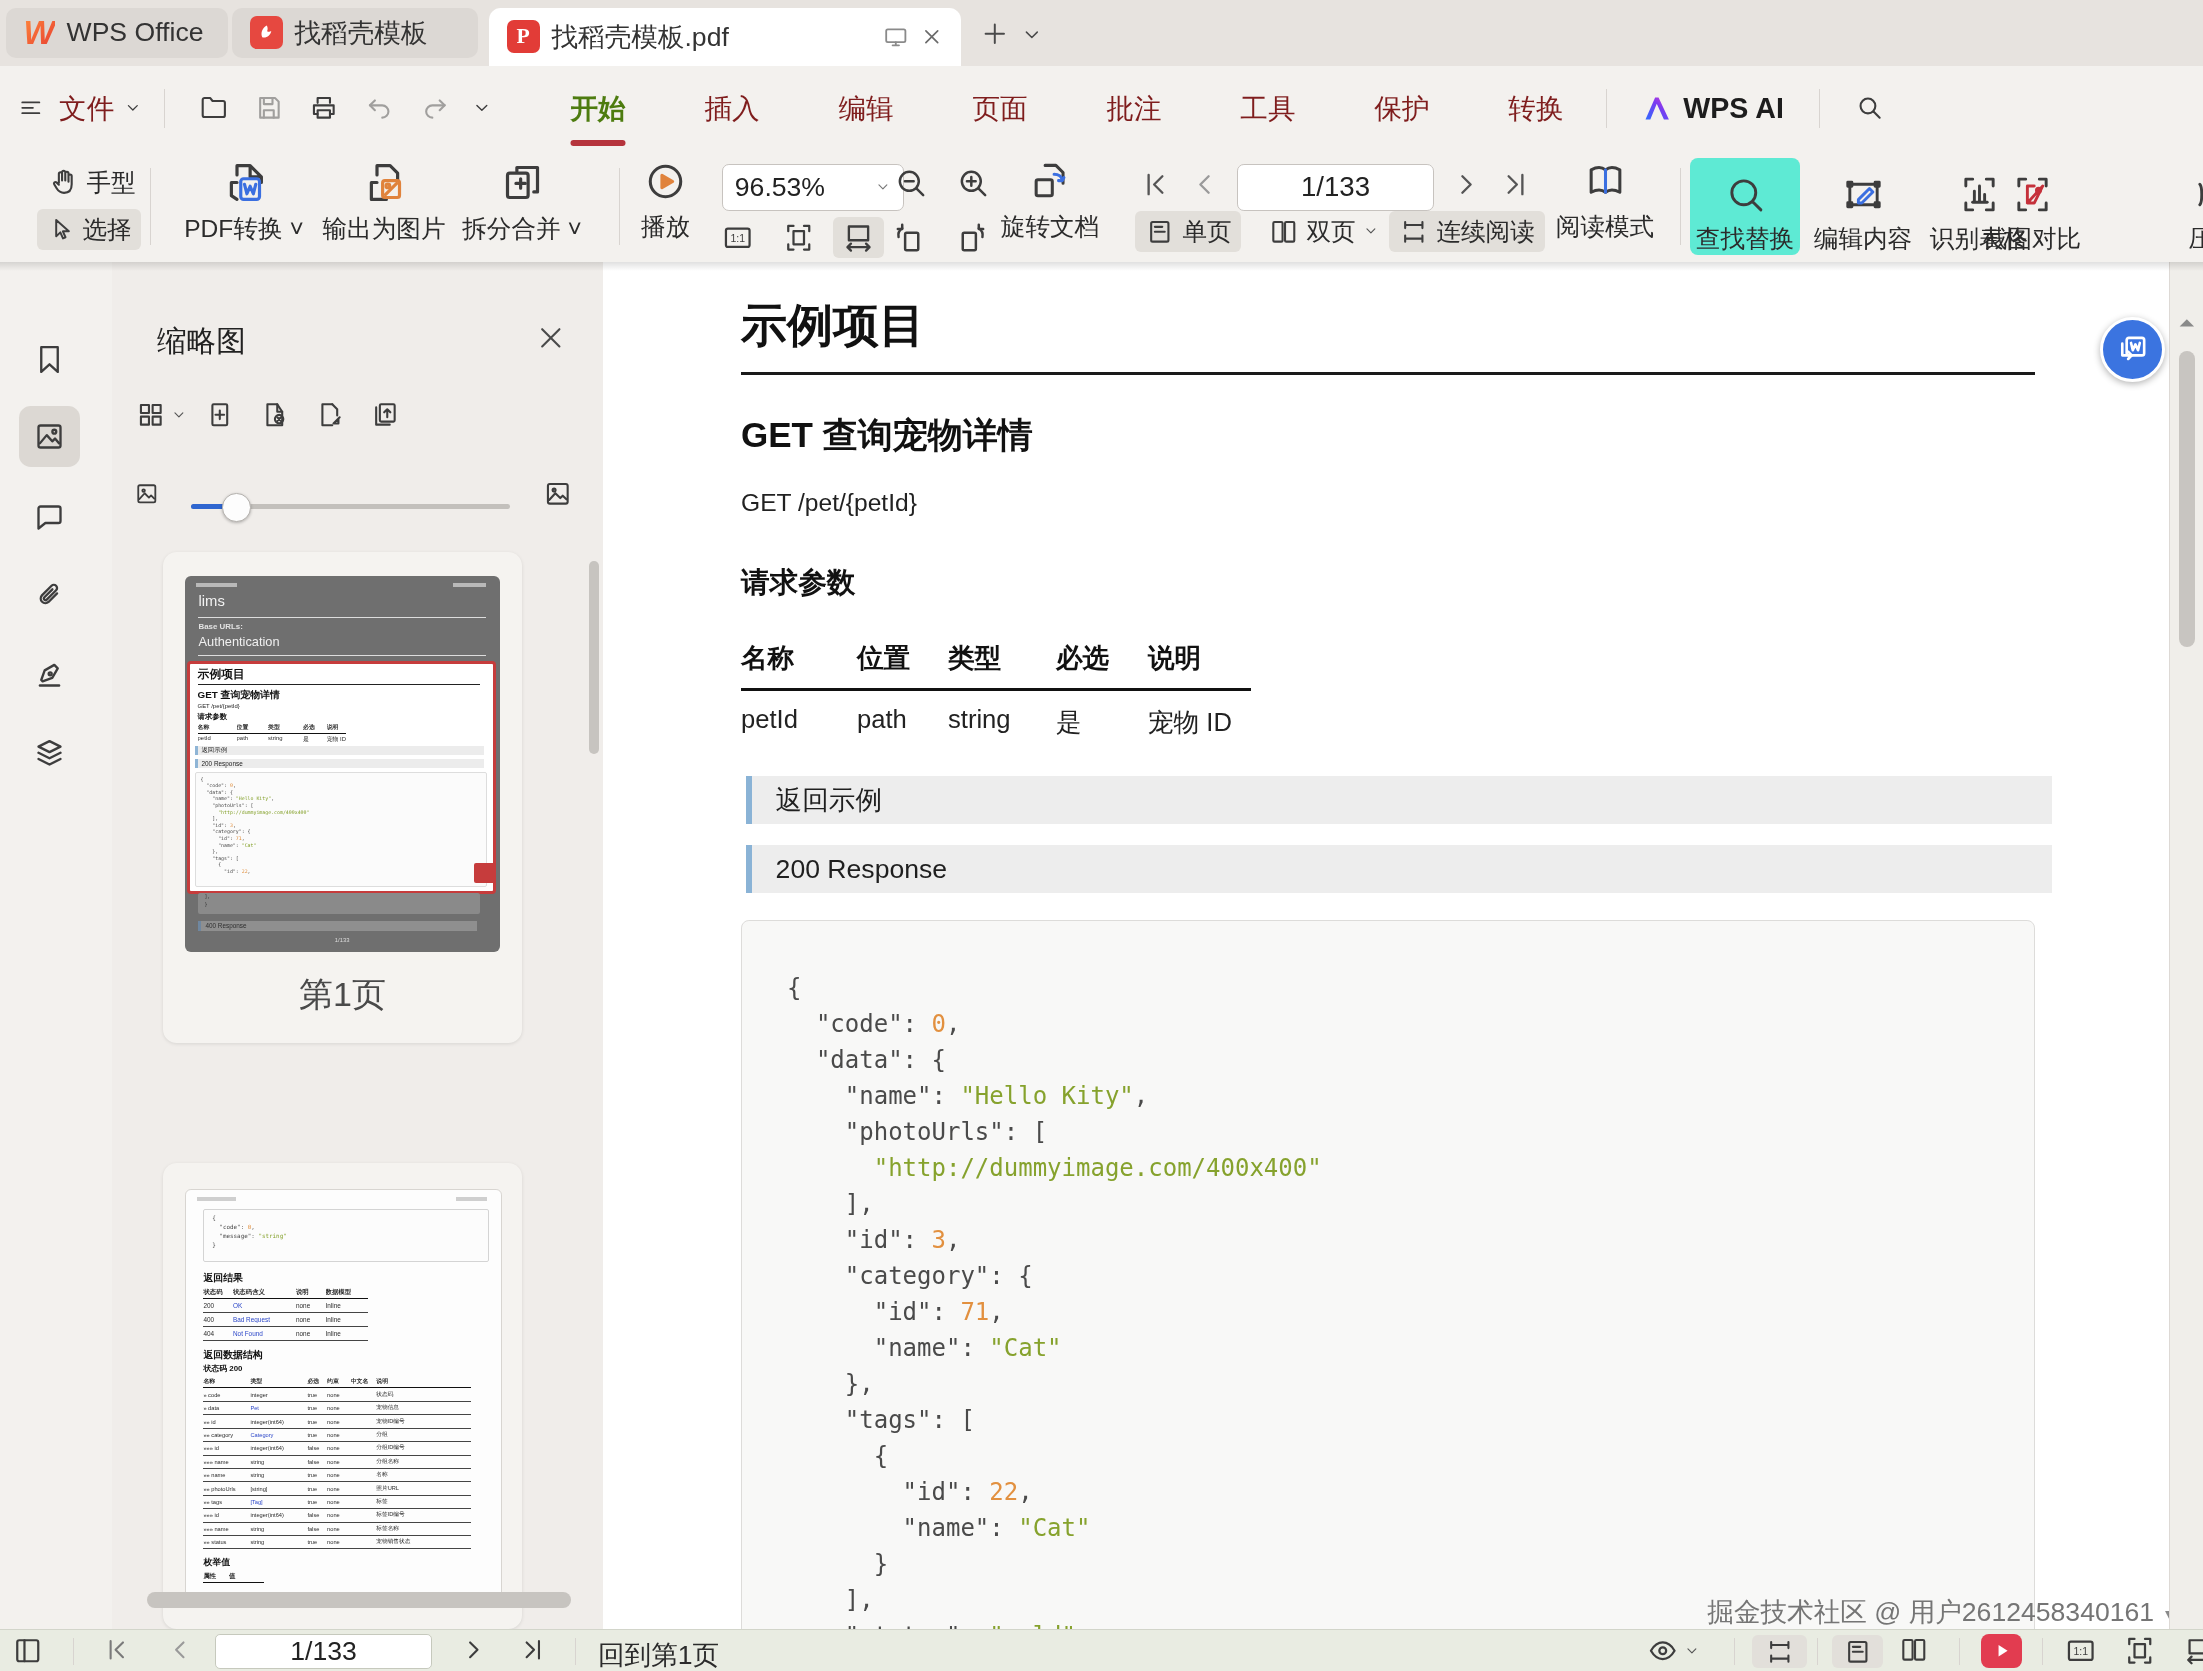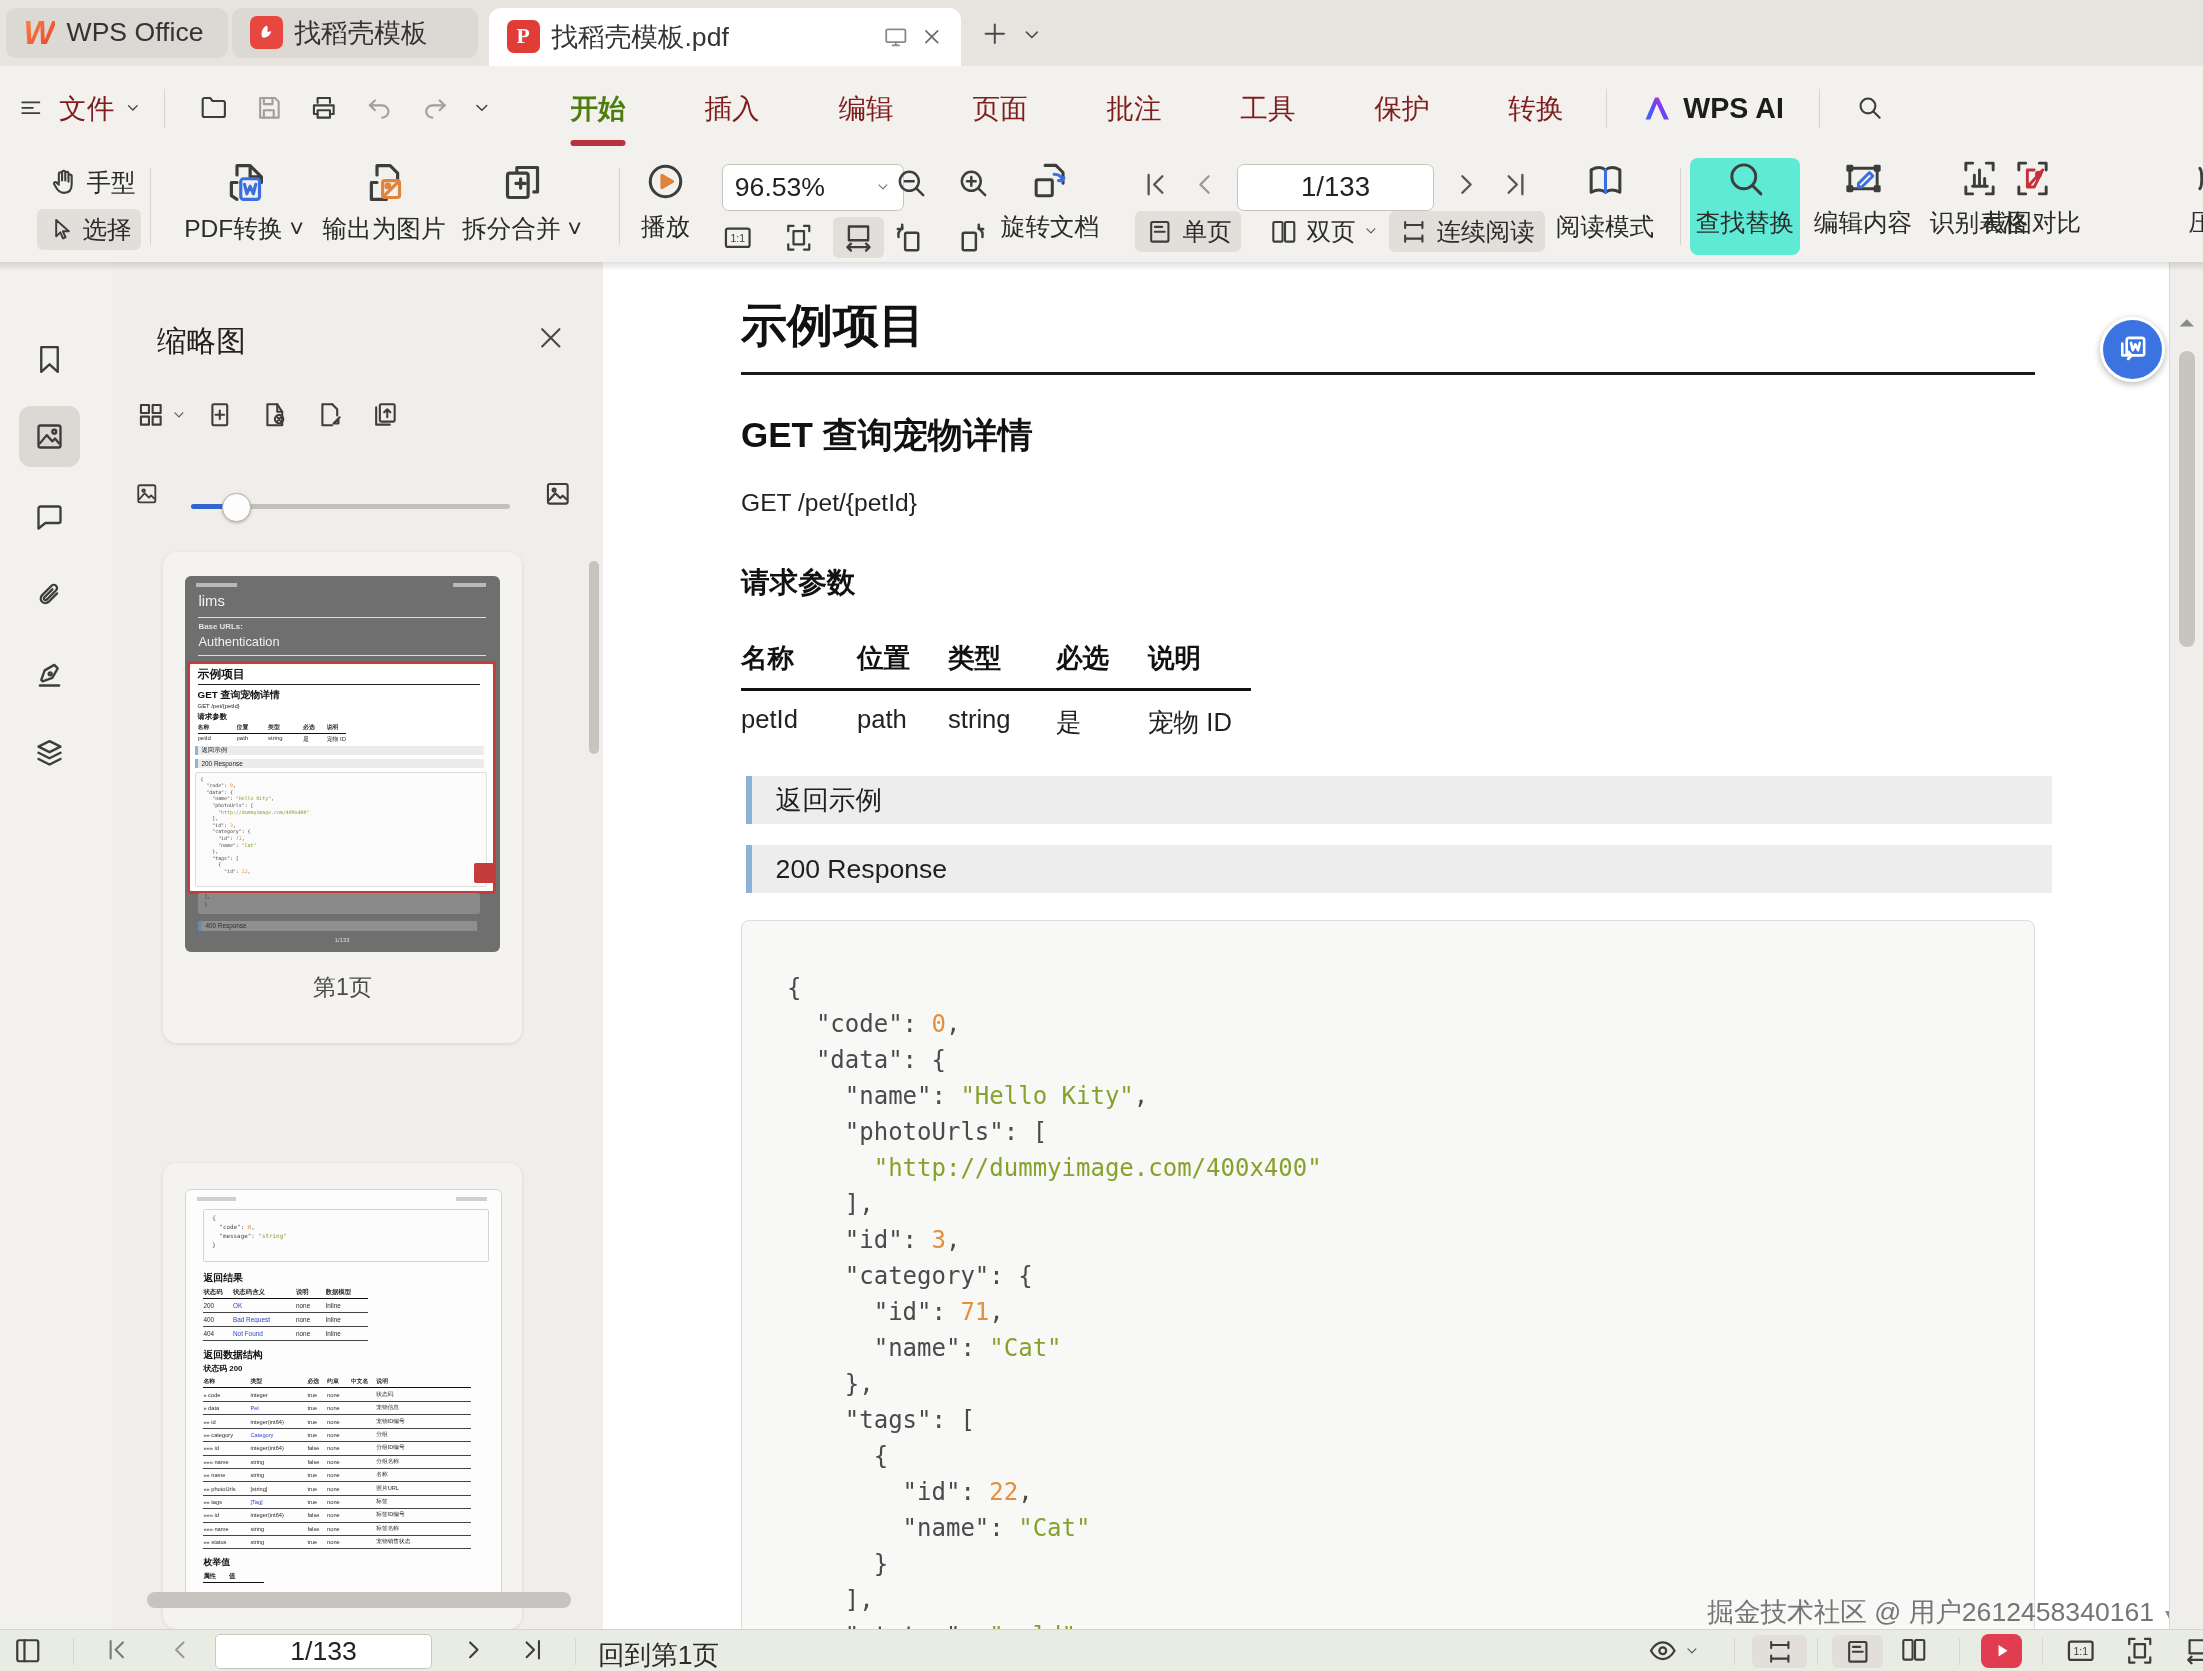--- a/index.html
+++ b/index.html
@@ -17,21 +17,21 @@
   .sqicon{width:33px;height:33px;border-radius:6.9px;display:flex;align-items:center;justify-content:center;}
   
   .menubar{left:0;top:66px;width:2204px;height:84px;background:#f3f1ee;display:flex;align-items:center;}
   .menu-item{font-size:27.6px;color:#7f1d1d;padding:0 9.9px;position:relative;}
   .menu-item.active{color:#4d7c0f;font-weight:700;}
   .menu-item.active::after{content:"";position:absolute;left:50%;transform:translateX(-50%);bottom:-19.7px;width:55px;height:5.9px;border-radius:3px;background:#b5343c;}
   .vsep{width:1px;background:#d8d4d0;}
   
   .toolbar{left:0;top:150px;width:2204px;height:112px;background:#f3f1ee;border-bottom:1px solid #d6d2ce;}
   .lbl{font-size:24.6px;color:#2b2b2b;white-space:nowrap;}
-  .vbtn{position:absolute;display:flex;flex-direction:column;align-items:center;justify-content:flex-start;gap:6.9px;}
+  .vbtn{position:absolute;display:flex;flex-direction:column;align-items:center;justify-content:flex-end;gap:6.9px;}
   .hl{background:#5eead4;border-radius:7.9px;}
   .hl2{background:#e2dfda;border-radius:5.9px;}
   .smallbtn{position:absolute;display:flex;align-items:center;gap:7.9px;padding:3.9px 9.9px;font-size:24.6px;}
   .zoombox{position:absolute;width:156px;height:45px;background:#fff;border:1px solid #c7c3bf;border-radius:6.9px;
      display:flex;align-items:center;justify-content:space-between;padding:0 11.8px;font-size:26.6px;color:#222;}
   .pagebox{position:absolute;width:195px;height:45px;background:#fff;border:1px solid #c7c3bf;border-radius:6.9px;
      display:flex;align-items:center;justify-content:center;font-size:27.6px;color:#222;}
   
   .rail{left:0;top:262px;width:112px;height:1367px;background:#f3f1ee;border-right:1px solid #e0dcd8;}
   .rail-btn{position:absolute;left:18.7px;width:61px;height:61px;display:flex;align-items:center;justify-content:center;border-radius:11.8px;}
@@ -39,21 +39,21 @@
   
   .panel{left:112px;top:262px;width:491px;height:1367px;background:#f0edea;border-right:1px solid #dcd8d4;overflow:hidden;}
   .panel-title{position:absolute;left:45px;top:59px;font-size:29.6px;color:#222;}
   .pbtn{position:absolute;display:flex;align-items:center;justify-content:center;}
   .slider-track{position:absolute;height:4.9px;border-radius:3px;background:#c3c0bc;}
   .slider-fill{position:absolute;height:4.9px;border-radius:3px;background:#2f66d0;}
   .slider-thumb{position:absolute;width:26.6px;height:26.6px;border-radius:50%;background:#fdfdfd;border:1px solid #b5b2ae;box-shadow:0 1px 3px rgba(0,0,0,.25);}
   .card{position:absolute;left:51px;width:359px;background:#f5f3f0;border-radius:13.8px;box-shadow:0 1px 3.9px rgba(0,0,0,.10);}
   .mini-page{position:absolute;left:21.7px;background:#6f6f6f;border-radius:5.9px;overflow:hidden;}
   .mini-page.light{background:#fdfdfd;border:1px solid #d8d5d1;}
-  .thumb-label{position:absolute;width:100%;text-align:center;font-size:23px;color:#4a4a4a;}
+  .thumb-label{position:absolute;width:100%;text-align:center;font-size:34px;color:#4a4a4a;}
   .vscroll{position:absolute;width:9.9px;border-radius:4.9px;background:#c7c4c0;}
   .hscroll{position:absolute;height:15.8px;border-radius:7.9px;background:#c7c4c0;}
   
   .m-red{position:absolute;background:#fff;border:3px solid #c63c3c;border-radius:3.9px;}
   .m-bar{background:#ececec;border-left:3px solid #8fb5d6;display:flex;align-items:center;}
   .m-bar-dim{background:#8f8f8f;border-left:3px solid #6f87a0;display:flex;align-items:center;color:#2f2f2f;}
   .mono{font-family:"DejaVu Sans Mono","Liberation Mono",monospace;}
   .cl{margin:0;font-family:inherit;}
   .tk-k,.tk-p{color:#4a4a4a;}
   .tk-n{color:#e2903f;}

